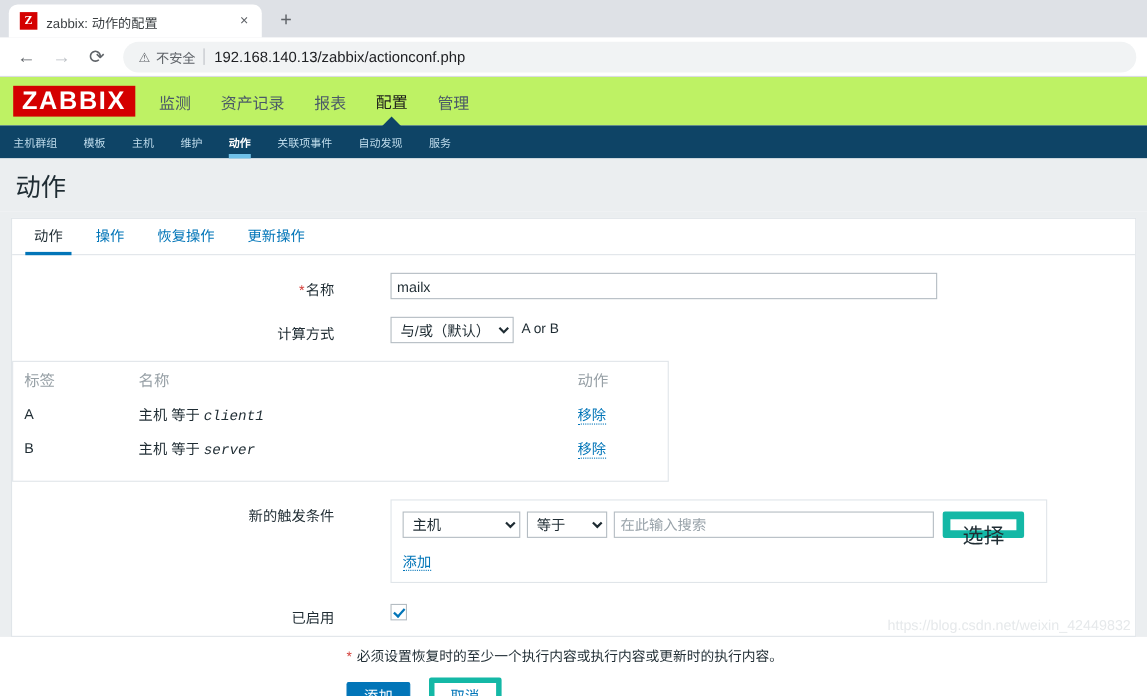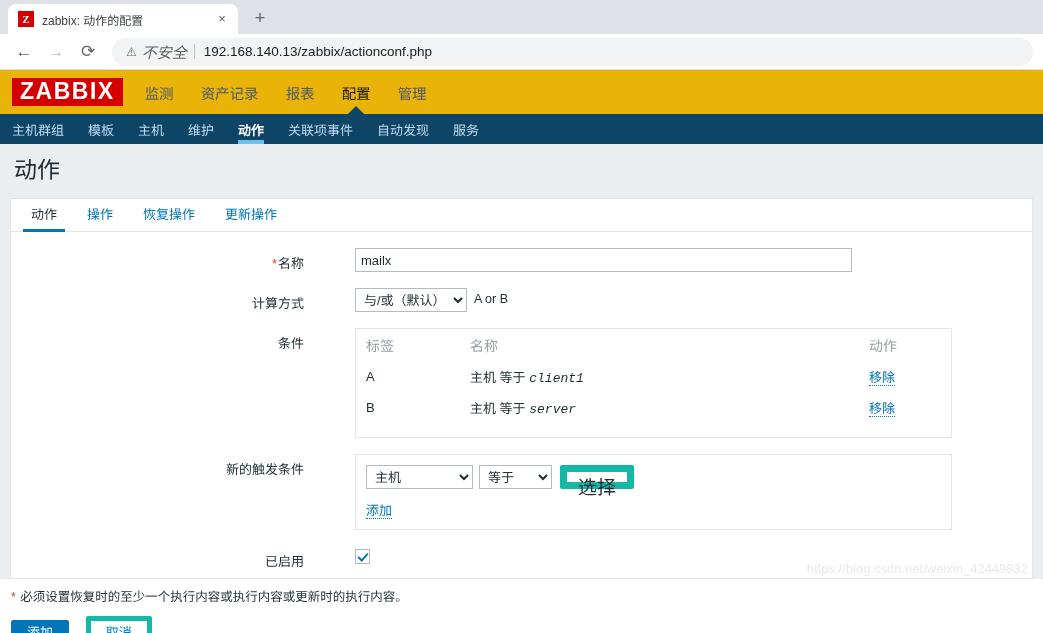--- a/index.html
+++ b/index.html
@@ -108,44 +108,43 @@
     font-size: 13px;
     color: #202124;
   }
   .warn-icon {
     font-size: 12px;
     color: #5f6368;
     margin-right: 5px;
     flex: 0 0 auto;
   }
   .not-secure {
-    font-size: 15px;
+    font-size: 12px;
     color: #5f6368;
     margin-right: 7px;
     white-space: nowrap;
-    font-style: italic;
   }
   .url-sep {
     width: 1px; height: 15px;
     background: #bdc1c6;
     margin-right: 9px;
     flex: 0 0 auto;
   }
   .url-text {
     font-size: 13.5px;
     color: #202124;
     white-space: nowrap;
     overflow: hidden;
     text-overflow: ellipsis;
   }
 
   
   .zbx-header {
     height: 44px;
-    background: #eab308;
+    background: #bef264;
     display: flex;
     align-items: center;
     padding-left: 12px;
     border-bottom: none;
   }
   .zbx-logo {
     background: #d40000;
     color: #ffffff;
     font-size: 23px;
     font-weight: bold;
@@ -181,21 +180,21 @@
   }
 
   .zbx-subnav {
     height: 30px;
     background: #0e4466;
     display: flex;
     align-items: center;
     padding-left: 12px;
   }
   .subnav-item {
-    font-size: 13px;
+    font-size: 10px;
     color: #bfdcec;
     margin-right: 24px;
     cursor: pointer;
     height: 30px;
     display: flex;
     align-items: center;
     position: relative;
   }
   .subnav-item.active { color: #ffffff; font-weight: bold; }
   .subnav-item.active::after {
@@ -367,21 +366,21 @@
   .cbx::after {
     content: "";
     position: absolute;
     left: 4px; top: 1px;
     width: 4px; height: 8px;
     border: solid #0275b8;
     border-width: 0 2px 2px 0;
     transform: rotate(42deg);
   }
 
-  .hint-row { display: flex; margin-bottom: 11px; margin-top: 9px; flex-direction: column; }
+  .hint-row { display: flex; margin-bottom: 11px; margin-top: 9px; }
   .hint-pad { width: 304px; flex: 0 0 auto; }
   .hint-txt { font-size: 12.5px; color: #1f2c33; }
 
   .btn-row { display: flex; margin-top: 0; }
   .btn {
     height: 26px;
     padding: 0 15px;
     font-size: 13px;
     font-family: "Liberation Sans", sans-serif;
     border-radius: 2px;
@@ -488,21 +487,20 @@
         <div class="flabel">计算方式</div>
         <div class="fctl">
           <select class="sel">
             <option>与/或（默认）</option>
           </select>
           <span class="calc-note">A or B</span>
         </div>
       </div>
 
       <div class="frow">
-        <div class="flabel">条件</div>
         <div class="fctl">
           <div class="cond-box">
             <table class="cond">
               <thead>
                 <tr>
                   <th class="col-label">标签</th>
                   <th>名称</th>
                   <th class="col-act">动作</th>
                 </tr>
               </thead>
@@ -530,20 +528,21 @@
         <div class="flabel">新的触发条件</div>
         <div class="fctl">
           <div class="newcond-box">
             <div class="newcond-row">
               <select class="sel" id="cond-type">
                 <option>主机</option>
               </select>
               <select class="sel" id="cond-op">
                 <option>等于</option>
               </select>
+              <input class="txt" id="cond-search" type="text" placeholder="在此输入搜索" style="">
               <button class="btn-select">选择</button>
             </div>
             <div class="addlink">
               <span class="lnk">添加</span>
             </div>
           </div>
         </div>
       </div>
 
       <div class="frow">

